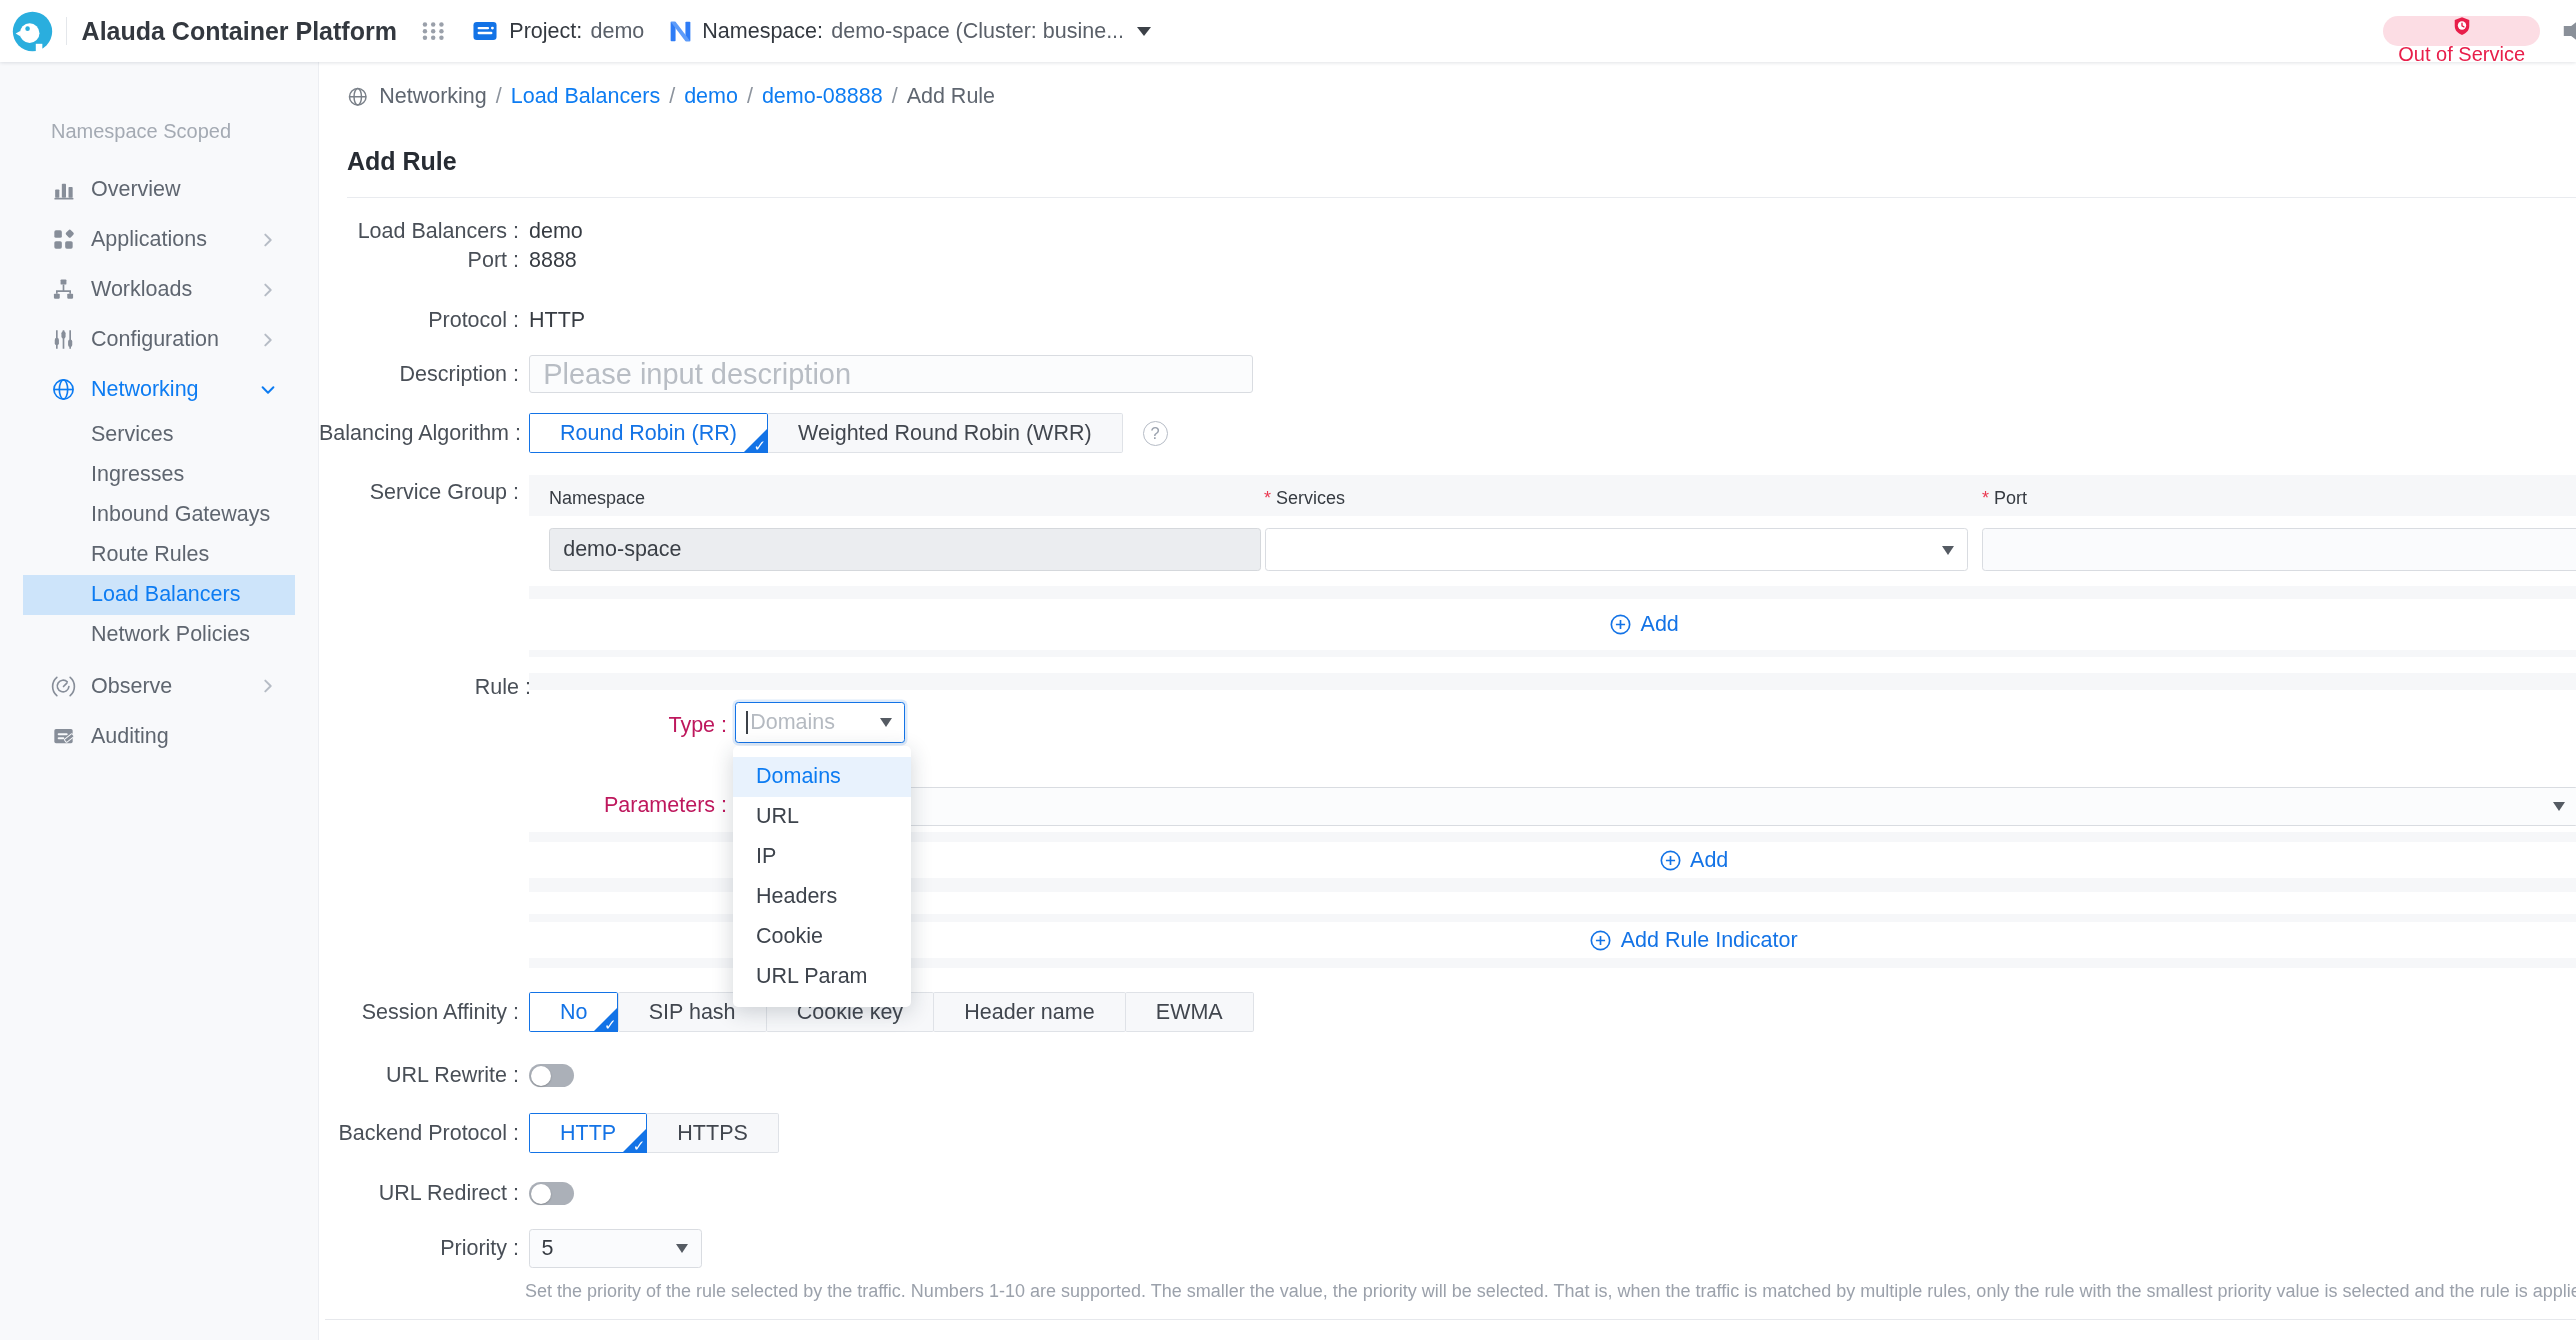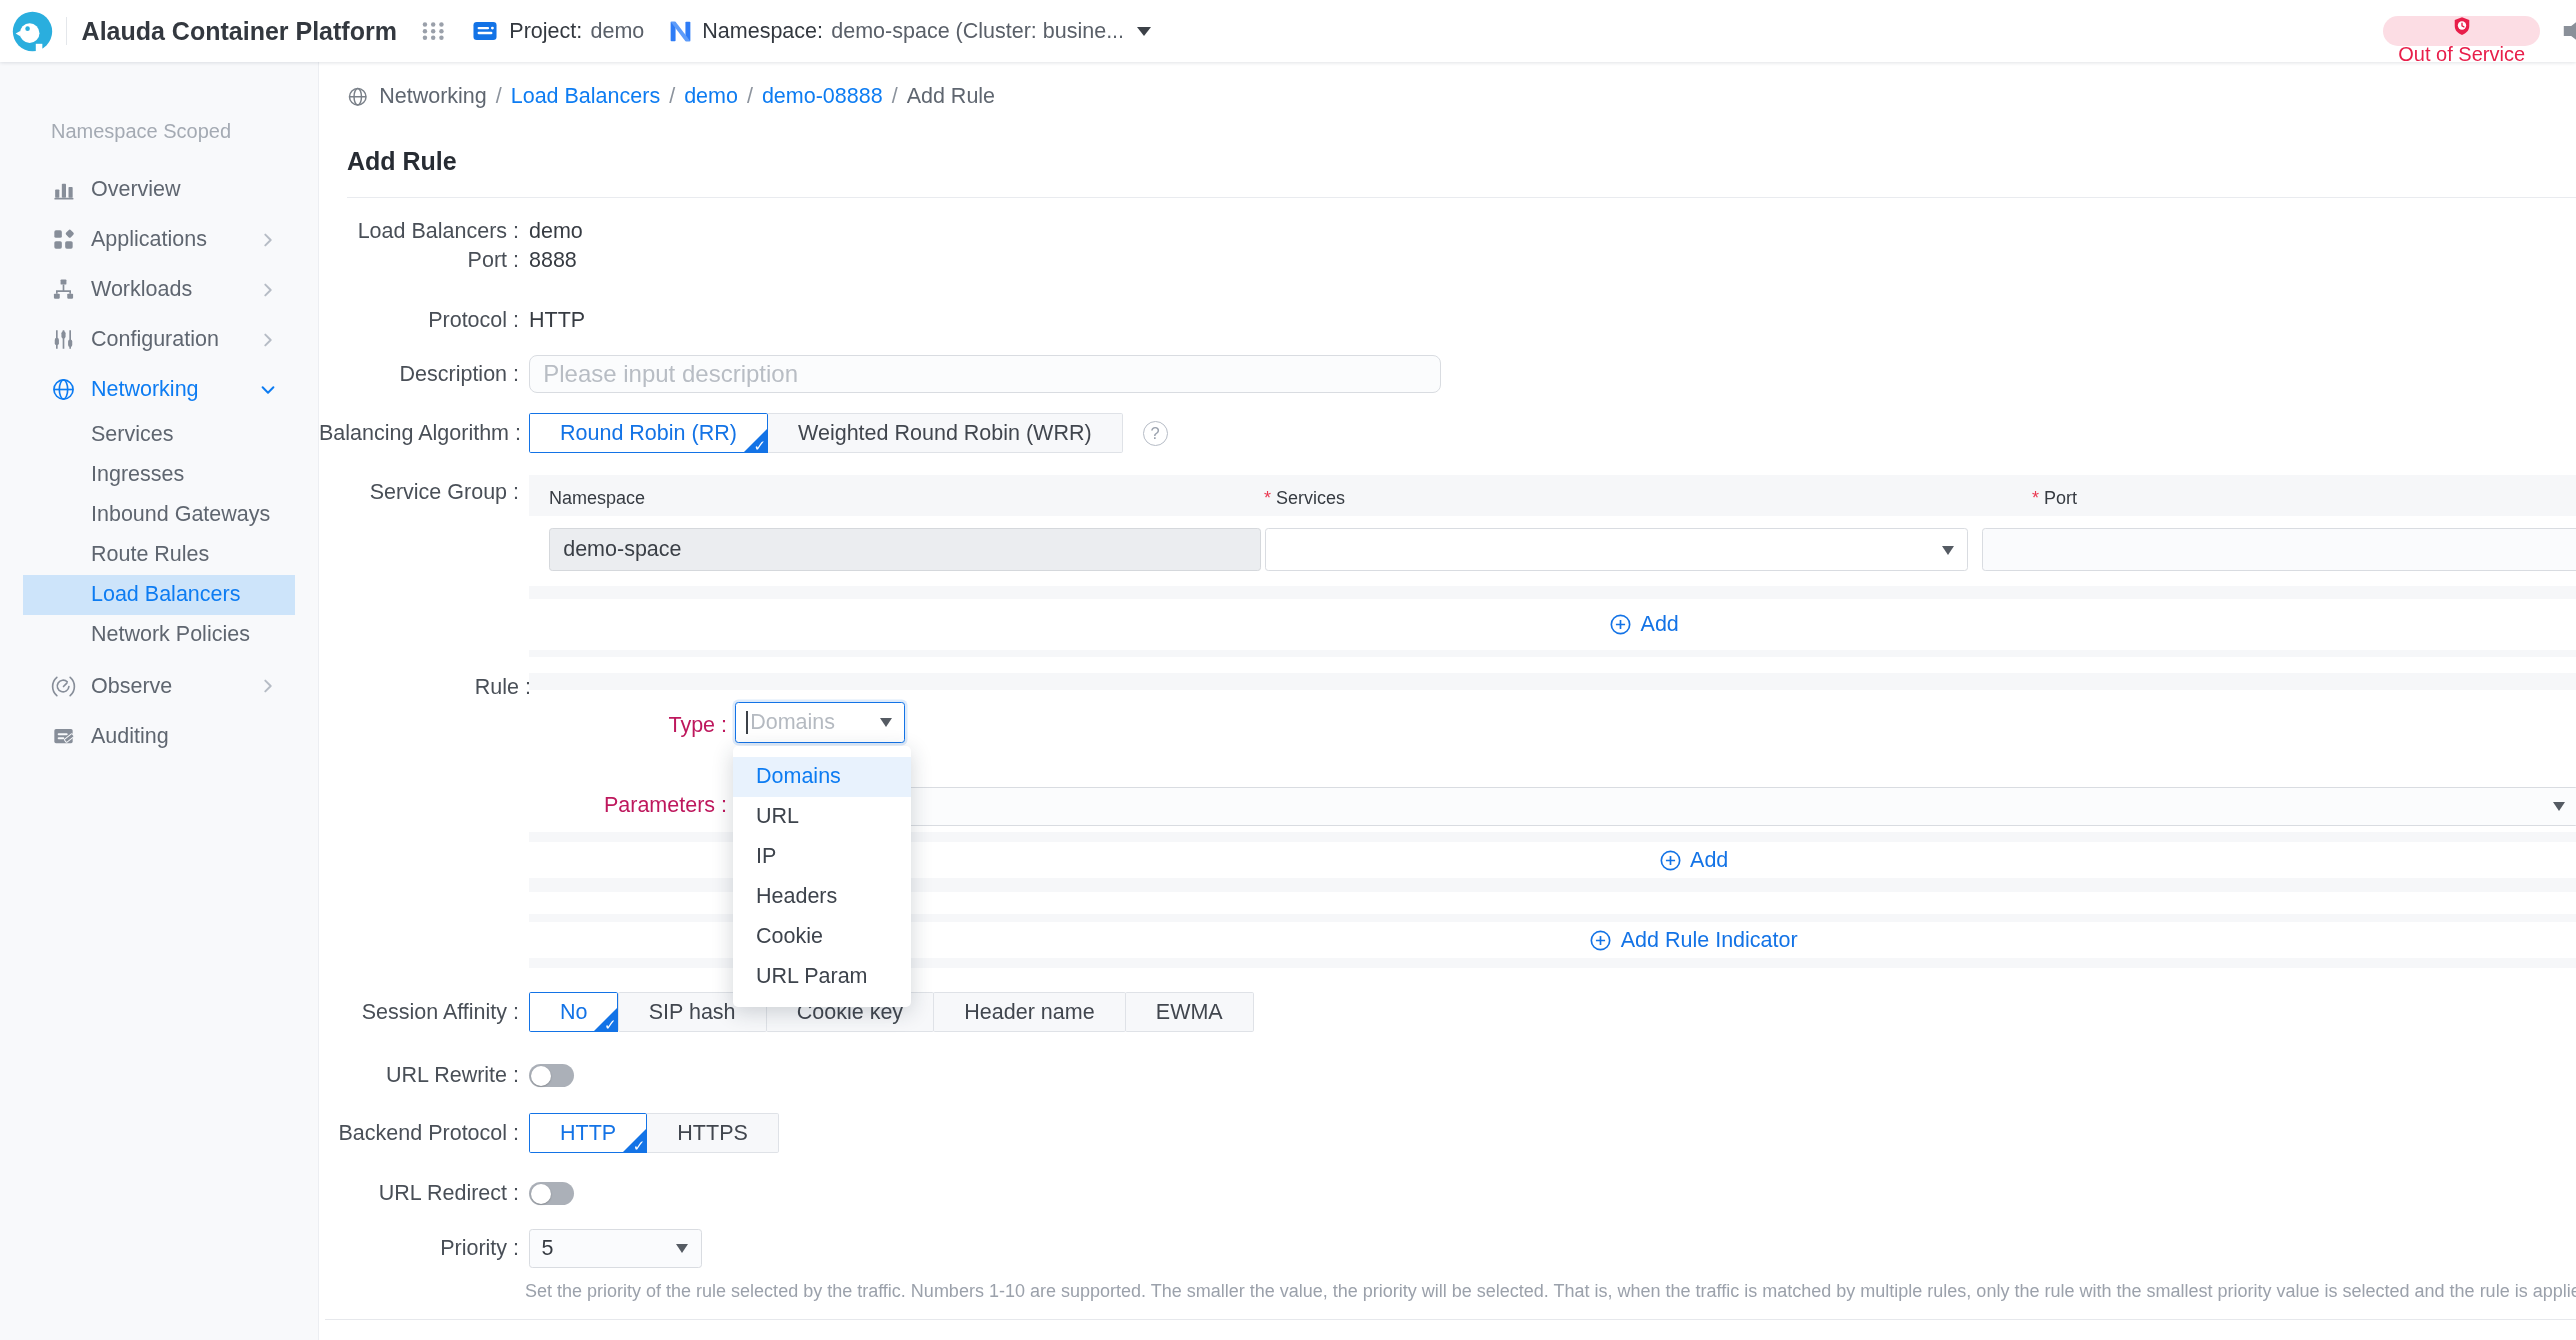--- a/index.html
+++ b/index.html
@@ -47,22 +47,22 @@
   .crumb-link { color:#0d7cf2; cursor:pointer; }
   .crumb-sep { color:#8c939d; }
   .page-title { position:absolute; top:85px; left:28px; font-size:25px; font-weight:bold; color:#272c33; }
   .h-rule { position:absolute; top:135px; left:28px; right:0; height:0.8px; background:#e9ebef; }
 
   
   .frow { position:absolute; left:0; display:flex; align-items:center; }
   .flabel { width:200px; text-align:right; font-size:21.5px; color:#494f57; flex:none; white-space:nowrap; }
   .fvalue { margin-left:10px; font-size:21.5px; color:#363b42; }
 
-  .text-input { margin-left:10px; width:912px; height:38px; background:#fbfcfd; border:0.8px solid #d9dce1;
-                border-radius:8px; font-size:24px; color:#363b42; padding:0 13.2px; font-family:inherit; }
+  .text-input { margin-left:10px; width:724px; height:38px; background:#fbfcfd; border:0.8px solid #d9dce1;
+                border-radius:3px; font-size:29px; color:#363b42; padding:0 13.2px; font-family:inherit; }
   .text-input::placeholder { color:#b8bdc4; }
 
   
   .seg { display:flex; margin-left:10px; }
   .seg-btn { height:40px; padding:0 30px; display:flex; align-items:center; background:#f7f8fa;
              border:0.8px solid #dfe2e7; margin-left:-0.8px; font-size:21.5px; color:#41464e;
              position:relative; cursor:pointer; white-space:nowrap; border-radius:1.7px; }
   .seg-btn:first-child { margin-left:0; }
   .seg-btn.selected { background:#fff; border-color:#1373e6; color:#1373e6; z-index:2; }
   .seg-corner { display:none; }
@@ -387,21 +387,21 @@
       </div>
 
       <div class="flabel" style="position:absolute; top:418px; left:0;">Service Group :</div>
       <div class="panel" style="top:413px; left:210px; width:2229px; height:182px;">
         <div class="col-head" style="left:20px;">
           <span>Namespace</span>
         </div>
         <div class="col-head" style="left:735px;">
           <span class="req">*</span><span>Services</span>
         </div>
-        <div class="col-head" style="left:1503px;">
+        <div class="col-head" style="left:1453px;">
           <span class="req">*</span><span>Port</span>
         </div>
         <div class="white-strip" style="top:41px; height:70px;">
           <div class="disabled-input" style="left:20px; top:12.4px; width:712px; height:43px;">
             <span>demo-space</span>
           </div>
           <div class="sel" style="left:736px; top:12.4px; width:703px; height:43px;">
             <span class="caret"></span>
           </div>
           <div class="sel" style="left:1453px; top:12.4px; width:760px; height:43px; background:#fafbfd;"></div>

